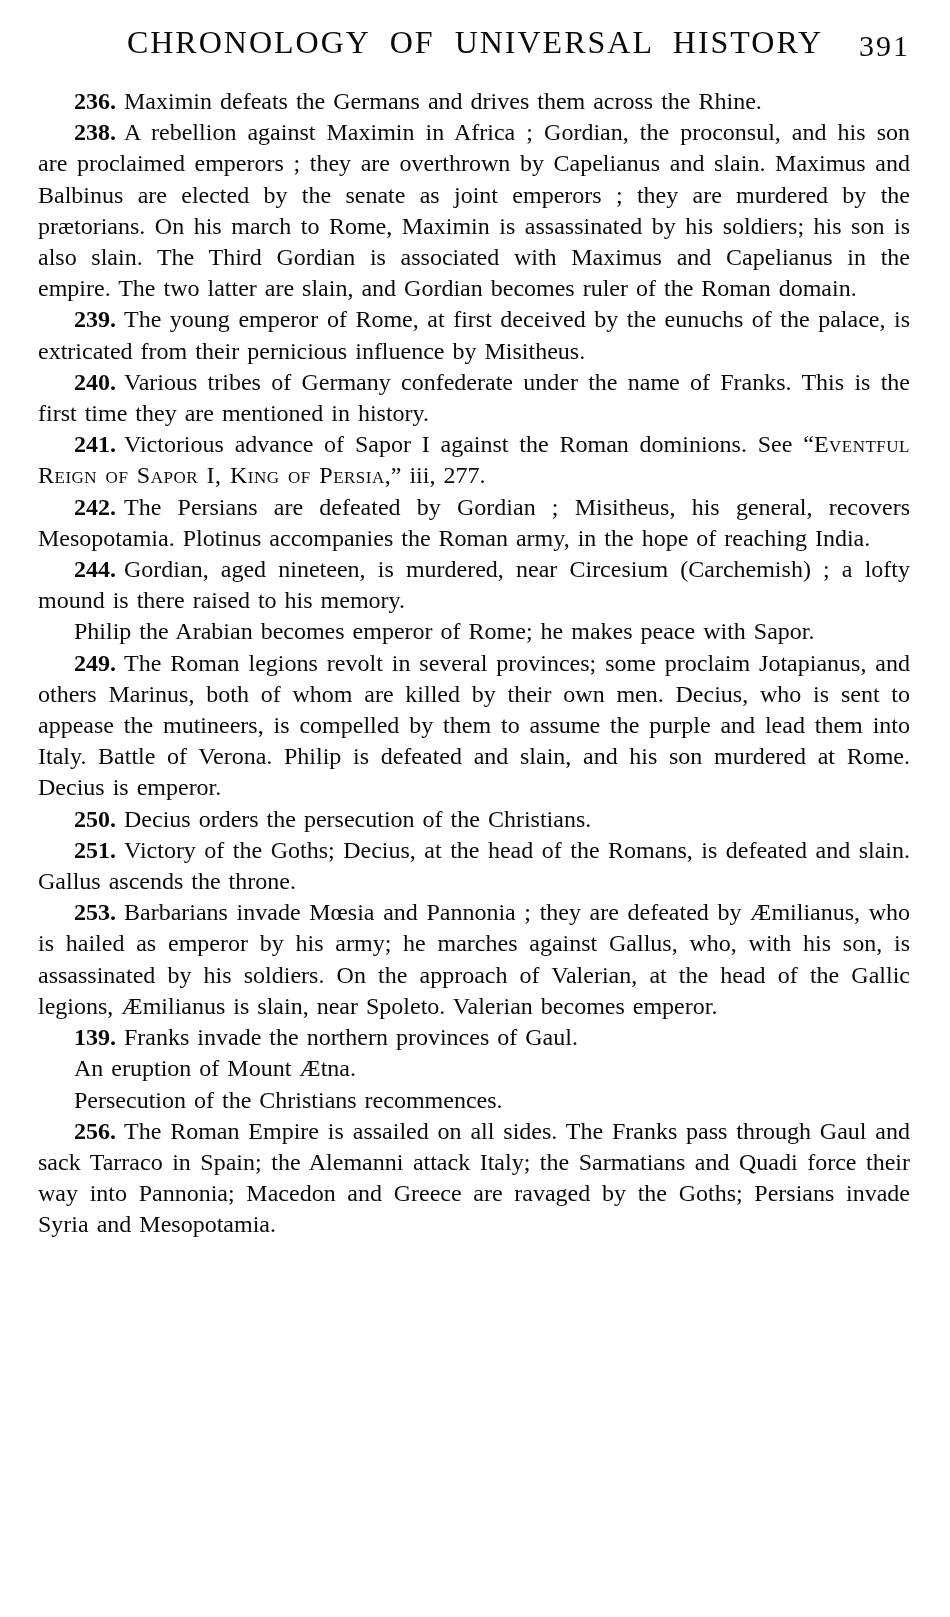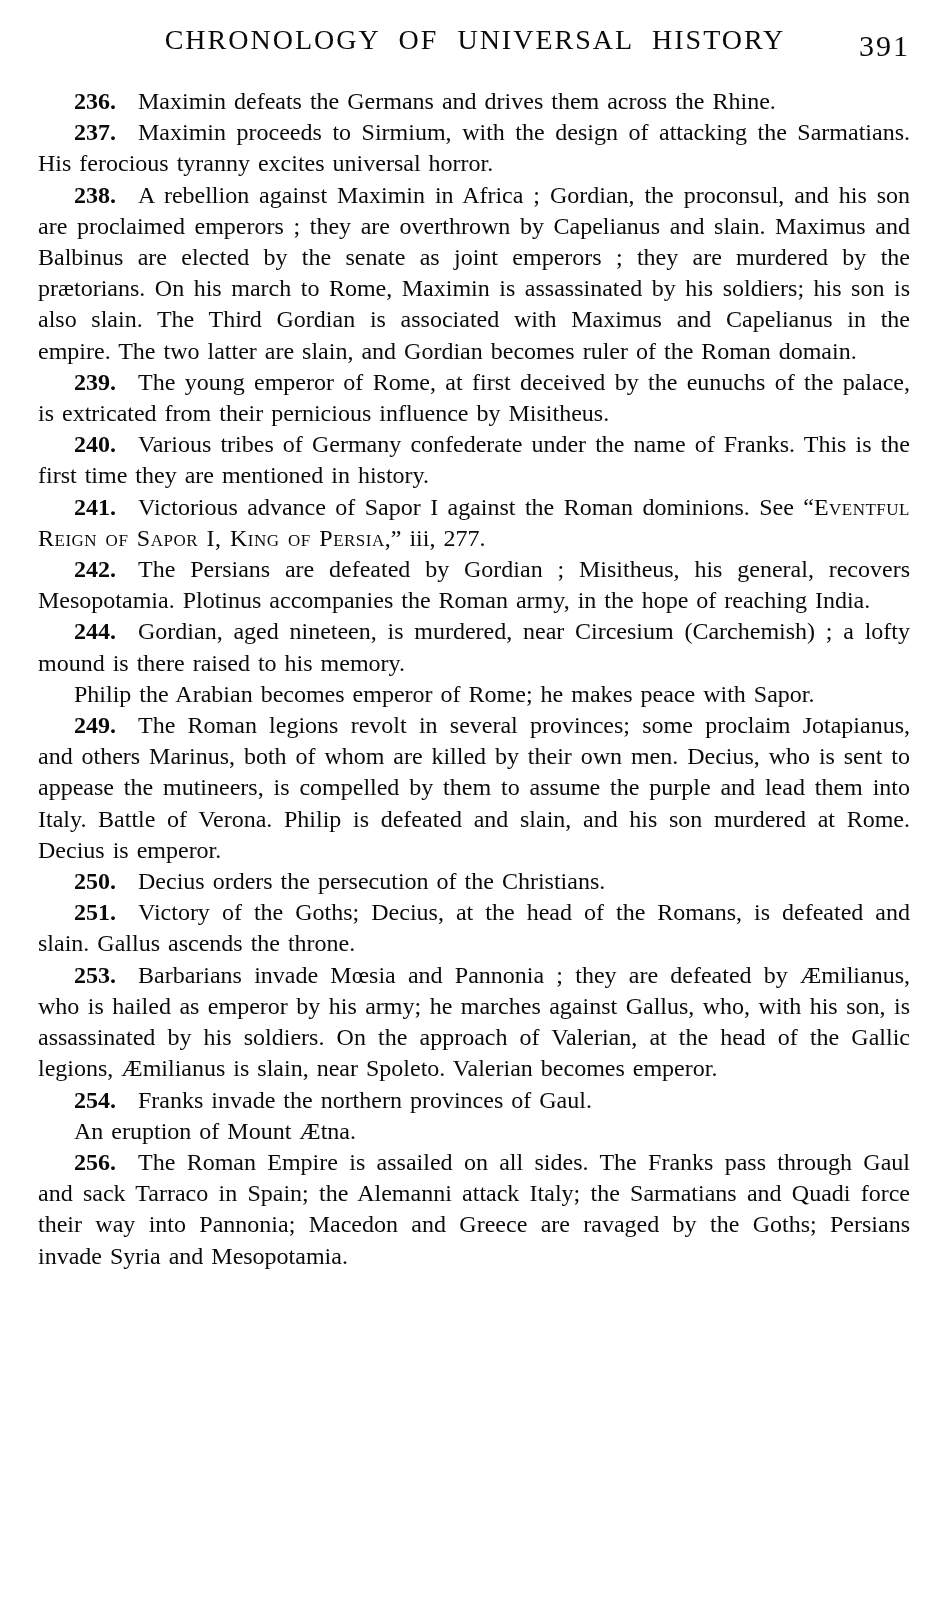--- a/index.html
+++ b/index.html
@@ -19,21 +19,21 @@
   .running-head {
     position: absolute;
     top: 24px;
     left: 38px;
     right: 38px;
     height: 44px;
     text-align: center;
     white-space: nowrap;
   }
   .head-title {
-    font-size: 28px;
+    font-size: 32px;
     letter-spacing: 2px;
     word-spacing: 10px;
     font-weight: 400;
   }
   .page-number {
     position: absolute;
     right: 2px;
     top: 5px;
     font-size: 30px;
     letter-spacing: 2px;
@@ -49,47 +49,47 @@
     text-align: justify;
     word-spacing: 2px;
   }
   p.entry {
     margin: 0;
     padding: 0;
     text-indent: 36px;
   }
   .year {
     font-weight: 700;
-    margin-right: 22px;
+    margin-right: 8px;
   }
   .smallcaps {
     font-variant: small-caps;
     letter-spacing: 0.5px;
   }
 </style>
 </head>
 <body>
 
 <div class="page">
   <header class="running-head">
     <span class="head-title">CHRONOLOGY OF UNIVERSAL HISTORY</span>
     <span class="page-number">391</span>
   </header>
 
   <main class="text-block">
       <p class="entry"><span class="year">236.</span><span class="normal">Maximin defeats the Germans and drives them across the Rhine.</span></p>
-      <p class="entry"><span class="year">237.</span><span class="normal">Maximin proceeds to Sirmium, with the design of attacking the Sarmatians.  His ferocious tyranny excites universal horror.</span></p>
       <p class="entry"><span class="year">238.</span><span class="normal">A rebellion against Maximin in Africa ; Gordian, the proconsul, and his son are proclaimed emperors ; they are overthrown by Capelianus and slain.  Maximus and Balbinus are elected by the senate as joint emperors ; they are murdered by the prætorians.  On his march to Rome, Maximin is assassinated by his soldiers; his son is also slain.  The Third Gordian is associated with Maximus and Capelianus in the empire. The two latter are slain, and Gordian becomes ruler of the Roman domain.</span></p>
       <p class="entry"><span class="year">239.</span><span class="normal">The young emperor of Rome, at first deceived by the eunuchs of the palace, is extricated from their pernicious influence by Misitheus.</span></p>
       <p class="entry"><span class="year">240.</span><span class="normal">Various tribes of Germany confederate under the name of Franks.  This is the first time they are mentioned in history.</span></p>
       <p class="entry"><span class="year">241.</span><span class="normal">Victorious advance of Sapor I against the Roman dominions. See “</span><span class="smallcaps">Eventful Reign of Sapor I, King of Persia</span><span class="normal">,” iii, 277.</span></p>
       <p class="entry"><span class="year">242.</span><span class="normal">The Persians are defeated  by Gordian ; Misitheus, his general, recovers Mesopotamia.  Plotinus accompanies the Roman army, in the hope of reaching India.</span></p>
       <p class="entry"><span class="year">244.</span><span class="normal">Gordian, aged nineteen, is murdered, near Circesium (Carchemish) ; a lofty mound is there raised to his memory.</span></p>
       <p class="entry"><span class="normal">Philip the Arabian becomes emperor of Rome; he makes peace with Sapor.</span></p>
       <p class="entry"><span class="year">249.</span><span class="normal">The Roman legions revolt in several provinces; some proclaim Jotapianus, and others Marinus, both of whom are killed by their own men.  Decius, who is sent to appease the mutineers, is compelled by them to assume the purple and lead them into Italy.  Battle of Verona. Philip is defeated and slain, and his son murdered at Rome.  Decius is emperor.</span></p>
       <p class="entry"><span class="year">250.</span><span class="normal">Decius orders the persecution of the Christians.</span></p>
       <p class="entry"><span class="year">251.</span><span class="normal">Victory of the Goths;  Decius, at the head of the Romans, is defeated and slain.  Gallus ascends the throne.</span></p>
       <p class="entry"><span class="year">253.</span><span class="normal">Barbarians invade Mœsia and Pannonia ; they are defeated by Æmilianus, who is hailed as emperor by his army; he marches against Gallus, who, with his son, is assassinated by his soldiers.  On the approach of Valerian, at the head of the Gallic legions, Æmilianus is slain, near Spoleto.  Valerian becomes emperor.</span></p>
-      <p class="entry"><span class="year">254.</span><span class="normal">Franks invade the northern provinces of Gaul.</span></p>
+      <p class="entry"><span class="year">139.</span><span class="normal">Franks invade the northern provinces of Gaul.</span></p>
       <p class="entry"><span class="normal">An eruption of Mount Ætna.</span></p>
+      <p class="entry"><span class="normal">Persecution of the Christians recommences.</span></p>
       <p class="entry"><span class="year">256.</span><span class="normal">The Roman Empire is assailed on all sides.  The Franks pass through Gaul and sack Tarraco in Spain; the Alemanni attack Italy; the Sarmatians and Quadi force their way into Pannonia; Macedon and Greece are ravaged by the Goths;  Persians invade Syria and Mesopotamia.</span></p>
     </main>
 </div>
 
 </body></html>

